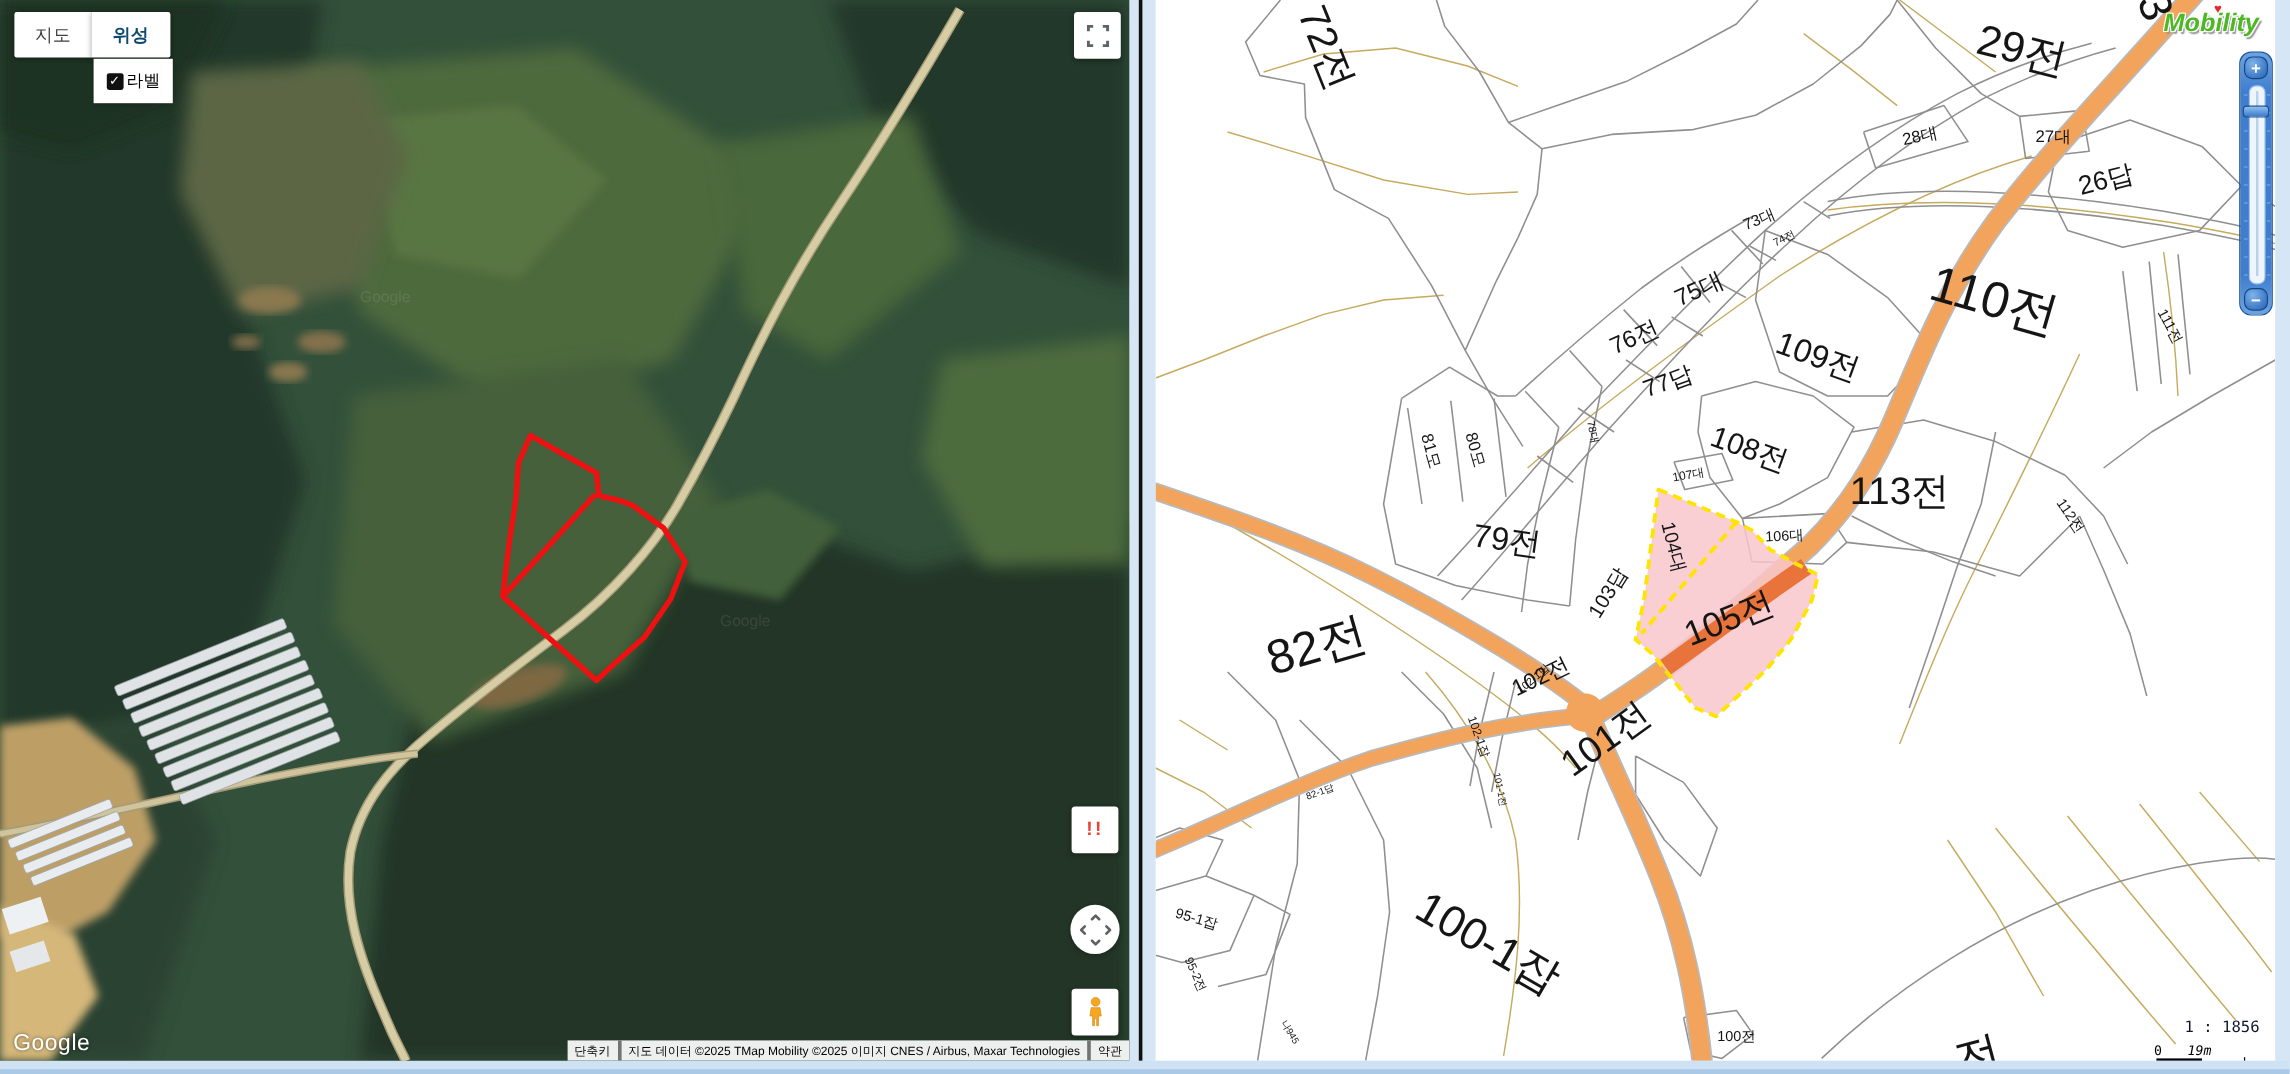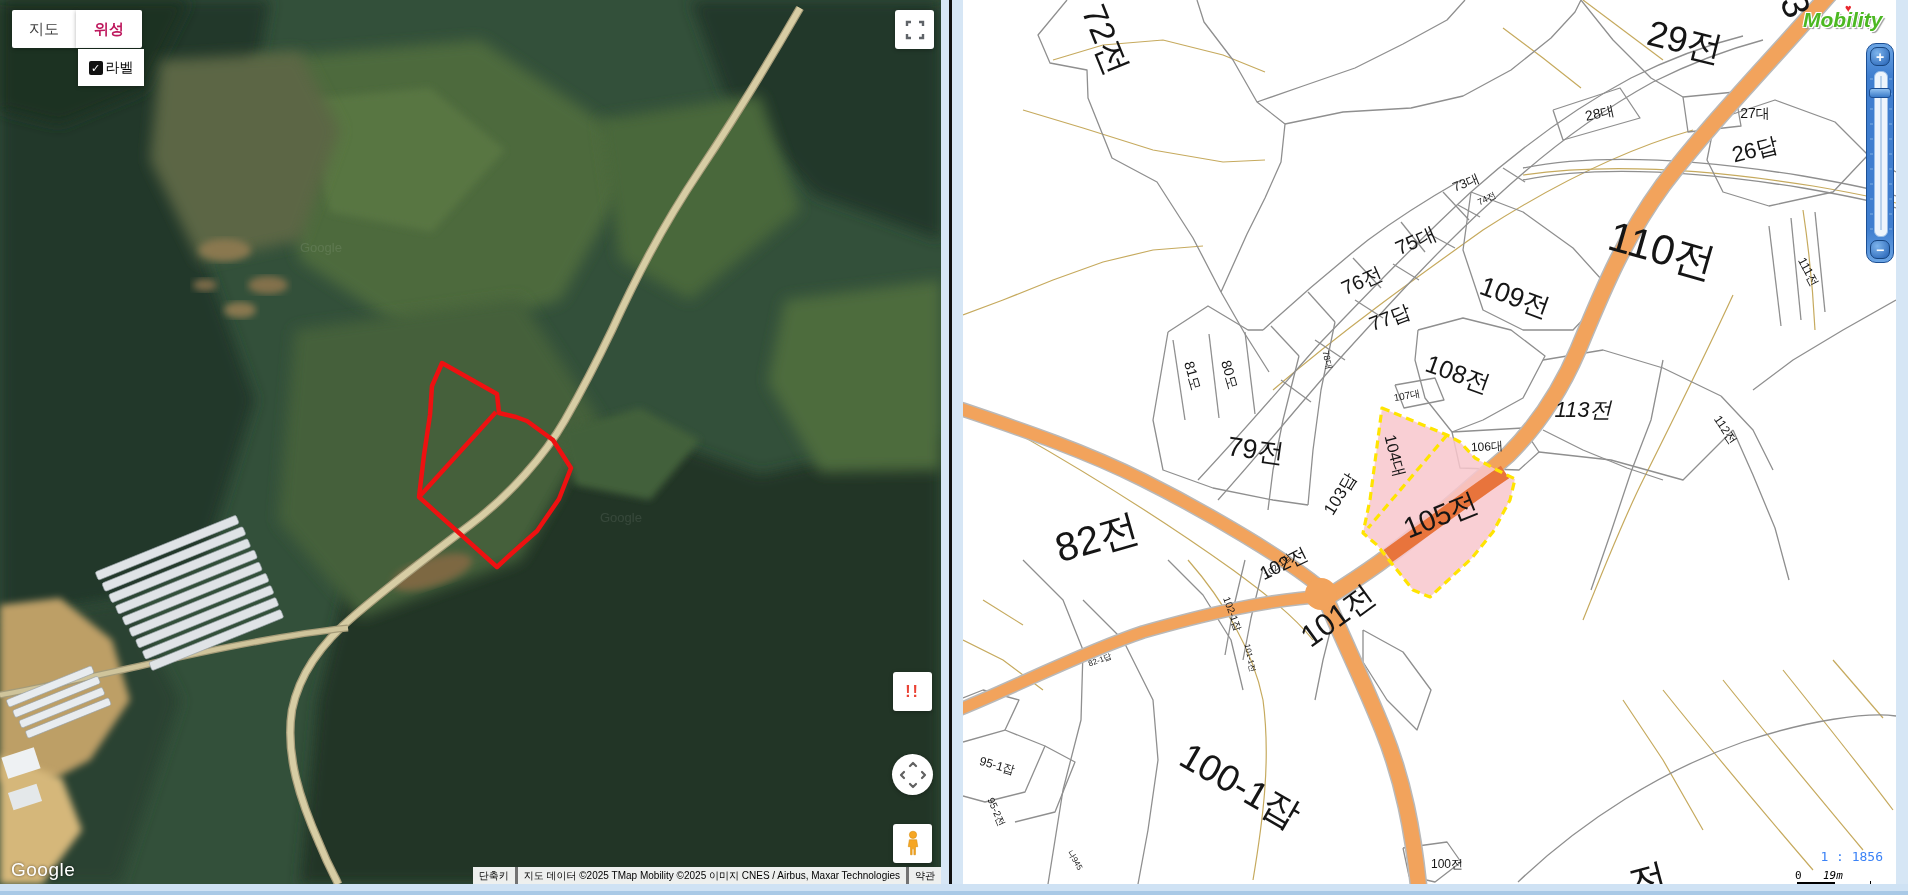--- a/index.html
+++ b/index.html
@@ -9,21 +9,21 @@
   #left-panel{left:0;width:941px;background:#2e4833;}
   #divider-line{position:absolute;left:949px;top:0;width:3px;height:884px;background:#111;}
   #right-panel{left:963px;width:933px;background:#fff;}
   #bottom-strip{position:absolute;left:0;top:884px;width:1908px;height:11px;background:#cfe2f4;border-bottom:4px solid #a9c9e6;box-sizing:border-box;}
   svg{display:block;}
   
   .gbtn{background:#fff;height:38px;display:flex;align-items:center;justify-content:center;
         font-size:15px;cursor:pointer;box-shadow:0 1px 4px rgba(0,0,0,.3);}
   #maptype{position:absolute;left:12px;top:10px;display:flex;}
   #btn-map{width:64px;color:#404040;border-radius:2px 0 0 2px;}
-  #btn-sat{width:66px;color:#be185d;font-weight:bold;border-radius:0 2px 2px 0;}
+  #btn-sat{width:66px;color:#0c4a6e;font-weight:bold;border-radius:0 2px 2px 0;}
   #label-toggle{position:absolute;left:78px;top:49px;width:66px;height:37px;background:#fff;
         box-shadow:0 1px 4px rgba(0,0,0,.3);display:flex;align-items:center;justify-content:center;gap:3px;font-size:14px;cursor:pointer;}
   #label-checkbox{width:14px;height:14px;background:#111;border-radius:2px;color:#fff;font-size:11px;line-height:14px;text-align:center;}
   .sq-btn{position:absolute;width:39px;height:39px;background:#fff;border-radius:3px;
         box-shadow:0 1px 4px rgba(0,0,0,.3);display:flex;align-items:center;justify-content:center;cursor:pointer;}
   #fullscreen-btn{left:895px;top:10px;}
   #warning-btn{left:893px;top:672px;color:#ea4335;font-weight:bold;font-size:16px;letter-spacing:2px;}
   #pan-btn{left:892px;top:754px;width:41px;height:41px;border-radius:50%;}
   #pegman-btn{left:893px;top:824px;}
   #google-logo{position:absolute;left:11px;top:859px;color:#fff;font-size:19px;font-weight:500;
@@ -49,21 +49,21 @@
   #zoom-in{top:3px;} #zoom-out{bottom:3px;}
   #zoom-track{position:absolute;left:7px;top:27px;width:12px;height:164px;background:#eef5fc;
         border:1px solid #9cc0e8;border-radius:6px;}
   #zoom-groove{position:absolute;left:5px;top:4px;width:2px;height:154px;background:#b9d2ec;}
   .ztick-col{position:absolute;top:6px;width:3px;height:152px;
         background:repeating-linear-gradient(to bottom,#5f97d8 0 2px,transparent 2px 15px);}
   #zt-l{left:-5px;} #zt-r{right:-5px;}
   #zoom-handle{position:absolute;left:-6px;top:16px;width:22px;height:10px;border-radius:3px;
         background:linear-gradient(180deg,#8fc0f0,#3a7bc8);border:1px solid #1c4f94;cursor:pointer;box-sizing:border-box;}
   #scale-ratio{position:absolute;left:828px;top:849px;width:92px;text-align:right;
-        font-family:"DejaVu Sans Mono",monospace;font-size:13px;color:#3b82f6;}
+        font-family:"DejaVu Sans Mono",monospace;font-size:13px;color:#0f172a;}
   #scale-bar{position:absolute;left:832px;top:869px;width:80px;height:22px;
         font-family:"DejaVu Sans Mono",monospace;font-size:11px;color:#000;}
   #sb-zero{position:absolute;left:0;top:0;} #sb-dist{position:absolute;left:28px;top:0;font-style:italic;}
   #sb-black{position:absolute;left:2px;top:13px;width:38px;height:5px;background:#000;}
   #sb-end{position:absolute;left:75px;top:12px;width:1px;height:7px;background:#000;}
 </style>
 </head>
 <body>
 
 <div class="panel" id="left-panel">
@@ -284,35 +284,35 @@
       <path d="M419,408 L472,430 L484,435 L497,442 L512,458 L534,470 L552,479 L547,500 L530,532 L509,558 L467,597 L450,590 L414,545 L400,533 L407,500 Z" fill="#f8c7cd" fill-opacity="0.85"></path>
       <path d="M542,472 C512,492 475,520 425,556" stroke="#e8743c" stroke-width="15" fill="none"></path>
       <path d="M419,408 L472,430 L484,435 L497,442 L512,458 L534,470 L552,479 L547,500 L530,532 L509,558 L467,597 L450,590 L414,545 L400,533 L407,500 Z" fill="none" stroke="#ffe400" stroke-width="3.2" stroke-dasharray="8 5" stroke-linejoin="round"></path>
       <path d="M484,435 L405,528" fill="none" stroke="#ffe400" stroke-width="3.2" stroke-dasharray="8 5"></path>
     </g>
   </svg>
   <div id="parcel-labels">
       <div class="pl" style="left: 142px; top: 40px; font-size: 34px; transform: translate(-50%, -50%) rotate(68deg);">72전</div>
       <div class="pl" style="left: 722px; top: 42px; font-size: 36px; transform: translate(-50%, -50%) rotate(14deg);">29전</div>
       <div class="pl" style="left: 637px; top: 114px; font-size: 14px; transform: translate(-50%, -50%) rotate(-12deg);">28대</div>
-      <div class="pl" style="left: 792px; top: 114px; font-size: 14px; transform: translate(-50%, -50%) rotate(0deg);">27대</div>
+      <div class="pl" style="left: 748px; top: 114px; font-size: 14px; transform: translate(-50%, -50%) rotate(0deg);">27대</div>
       <div class="pl" style="left: 792px; top: 150px; font-size: 22px; transform: translate(-50%, -50%) rotate(-14deg);">26답</div>
       <div class="pl" style="left: 699px; top: 250px; font-size: 42px; transform: translate(-50%, -50%) rotate(16deg);">110전</div>
       <div class="pl" style="left: 845px; top: 272px; font-size: 12px; transform: translate(-50%, -50%) rotate(62deg);">111전</div>
       <div class="pl" style="left: 503px; top: 183px; font-size: 13px; transform: translate(-50%, -50%) rotate(-22deg);">73대</div>
       <div class="pl" style="left: 524px; top: 199px; font-size: 9px; transform: translate(-50%, -50%) rotate(-26deg);">74전</div>
       <div class="pl" style="left: 453px; top: 241px; font-size: 20px; transform: translate(-50%, -50%) rotate(-24deg);">75대</div>
       <div class="pl" style="left: 399px; top: 281px; font-size: 20px; transform: translate(-50%, -50%) rotate(-24deg);">76전</div>
       <div class="pl" style="left: 427px; top: 318px; font-size: 20px; transform: translate(-50%, -50%) rotate(-20deg);">77답</div>
       <div class="pl" style="left: 364px; top: 360px; font-size: 9px; transform: translate(-50%, -50%) rotate(78deg);">78대</div>
       <div class="pl" style="left: 552px; top: 297px; font-size: 27px; transform: translate(-50%, -50%) rotate(20deg);">109전</div>
       <div class="pl" style="left: 495px; top: 374px; font-size: 25px; transform: translate(-50%, -50%) rotate(20deg);">108전</div>
       <div class="pl" style="left: 444px; top: 396px; font-size: 10px; transform: translate(-50%, -50%) rotate(-10deg);">107대</div>
       <div class="pl" style="left: 524px; top: 447px; font-size: 12px; transform: translate(-50%, -50%) rotate(-3deg);">106대</div>
-      <div class="pl" style="left: 620px; top: 410px; font-size: 22px; transform: translate(-50%, -50%) rotate(0deg); font-style: italic;">113전</div>
+      <div class="pl" style="left: 620px; top: 410px; font-size: 32px; transform: translate(-50%, -50%) rotate(0deg);">113전</div>
       <div class="pl" style="left: 762px; top: 430px; font-size: 12px; transform: translate(-50%, -50%) rotate(56deg);">112전</div>
       <div class="pl" style="left: 229px; top: 376px; font-size: 14px; transform: translate(-50%, -50%) rotate(74deg);">81모</div>
       <div class="pl" style="left: 266px; top: 375px; font-size: 14px; transform: translate(-50%, -50%) rotate(74deg);">80모</div>
       <div class="pl" style="left: 293px; top: 450px; font-size: 27px; transform: translate(-50%, -50%) rotate(8deg);">79전</div>
       <div class="pl" style="left: 134px; top: 538px; font-size: 40px; transform: translate(-50%, -50%) rotate(-16deg);">82전</div>
       <div class="pl" style="left: 377px; top: 494px; font-size: 17px; transform: translate(-50%, -50%) rotate(-58deg);">103답</div>
       <div class="pl" style="left: 431px; top: 456px; font-size: 16px; transform: translate(-50%, -50%) rotate(76deg);">104대</div>
       <div class="pl" style="left: 478px; top: 516px; font-size: 29px; transform: translate(-50%, -50%) rotate(-22deg);">105전</div>
       <div class="pl" style="left: 321px; top: 564px; font-size: 19px; transform: translate(-50%, -50%) rotate(-26deg);">102전</div>
       <div class="pl" style="left: 269px; top: 614px; font-size: 10px; transform: translate(-50%, -50%) rotate(70deg);">102-1잡</div>

